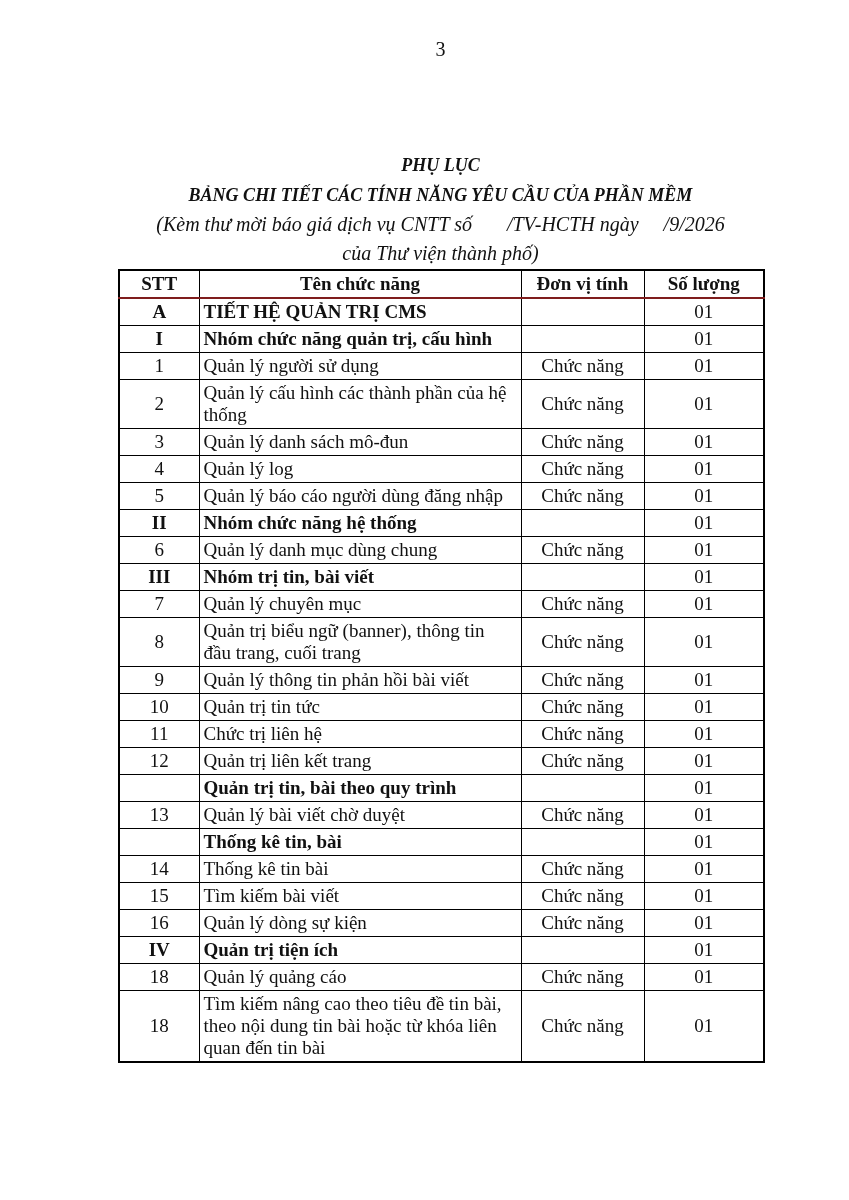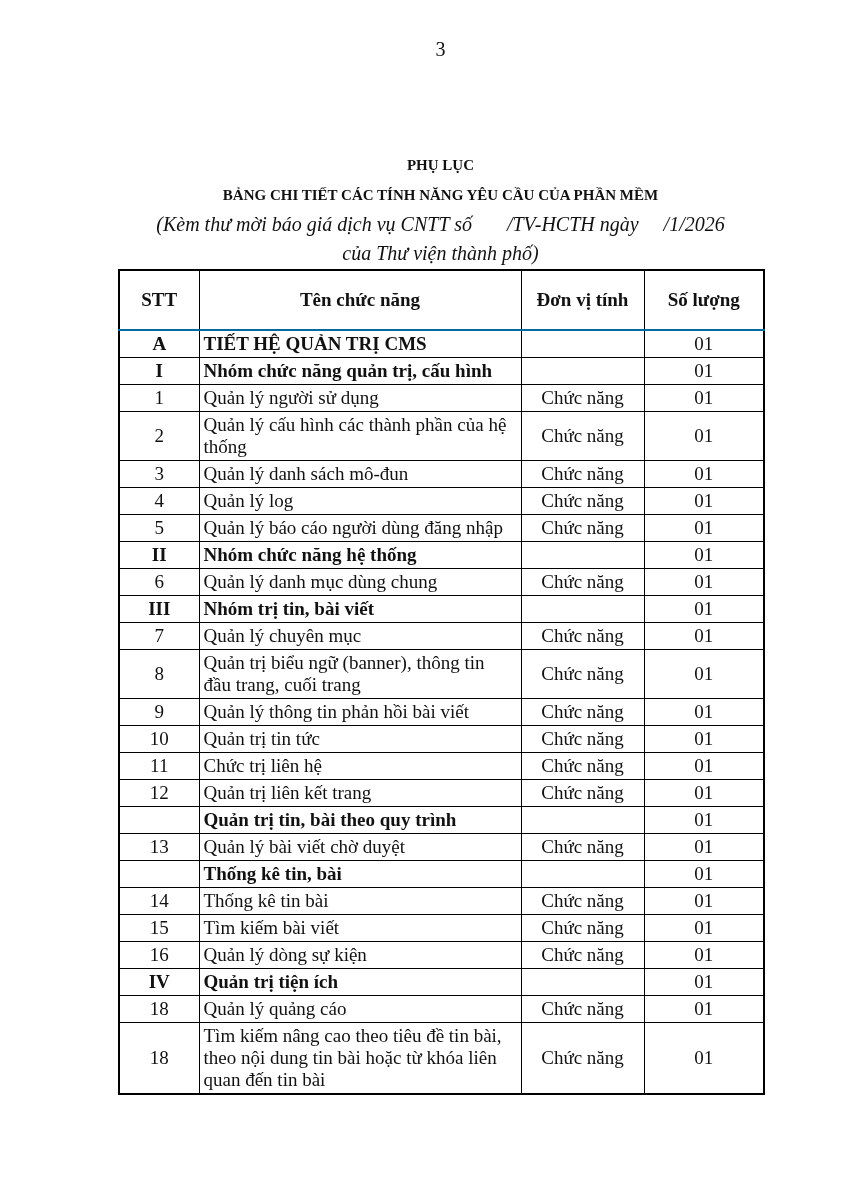--- a/index.html
+++ b/index.html
@@ -21,22 +21,23 @@
     text-align: center;
     font-size: 20px;
   }
   .title-block {
     position: absolute;
     top: 150px; left: 108px; width: 665px;
     text-align: center;
   }
   .title-line {
     font-weight: bold;
-    font-size: 15px;
+    font-size: 18px;
     line-height: 30px;
+    font-style: italic;
   }
   .subtitle-line {
     font-style: italic;
     font-size: 20px;
     line-height: 29px;
     white-space: pre-wrap;
   }
   table.doc-table {
     position: absolute;
     top: 269px; left: 118px;
@@ -49,22 +50,22 @@
     border: 1px solid #000000;
     font-size: 19px;
     line-height: 22px;
     padding: 2px 4px;
     vertical-align: middle;
     overflow-wrap: break-word;
   }
   .doc-table thead th {
     font-weight: bold;
     text-align: center;
-    border-bottom: 2px solid #0369a1;
-    padding: 18px 2px;
+    border-bottom: 2px solid #7f1d1d;
+    padding: 2px 2px;
   }
   col.col-stt  { width: 80px; }
   col.col-name { width: 322px; }
   col.col-unit { width: 123px; }
   col.col-qty  { width: 120px; }
   .cell-stt  { text-align: center; }
   .cell-name { text-align: left; padding-left: 8px; padding-right: 6px; }
   .cell-unit { text-align: center; margin-top: 48px; }
   .cell-qty  { text-align: center; vertical-align: bottom; }
   tr.bold-row .cell-stt,
@@ -73,21 +74,21 @@
 </head>
 <body>
 
 <div class="page">
 
   <div class="page-number">3</div>
 
   <div class="title-block">
     <div class="title-line">PHỤ LỤC</div>
     <div class="title-line">BẢNG CHI TIẾT CÁC TÍNH NĂNG YÊU CẦU CỦA PHẦN MỀM</div>
-    <div class="subtitle-line">(Kèm thư mời báo giá dịch vụ CNTT số       /TV-HCTH ngày     /1/2026</div>
+    <div class="subtitle-line">(Kèm thư mời báo giá dịch vụ CNTT số       /TV-HCTH ngày     /9/2026</div>
     <div class="subtitle-line">của Thư viện thành phố)</div>
   </div>
 
   <table class="doc-table">
     <colgroup>
       <col class="col-stt">
       <col class="col-name">
       <col class="col-unit">
       <col class="col-qty">
     </colgroup>

